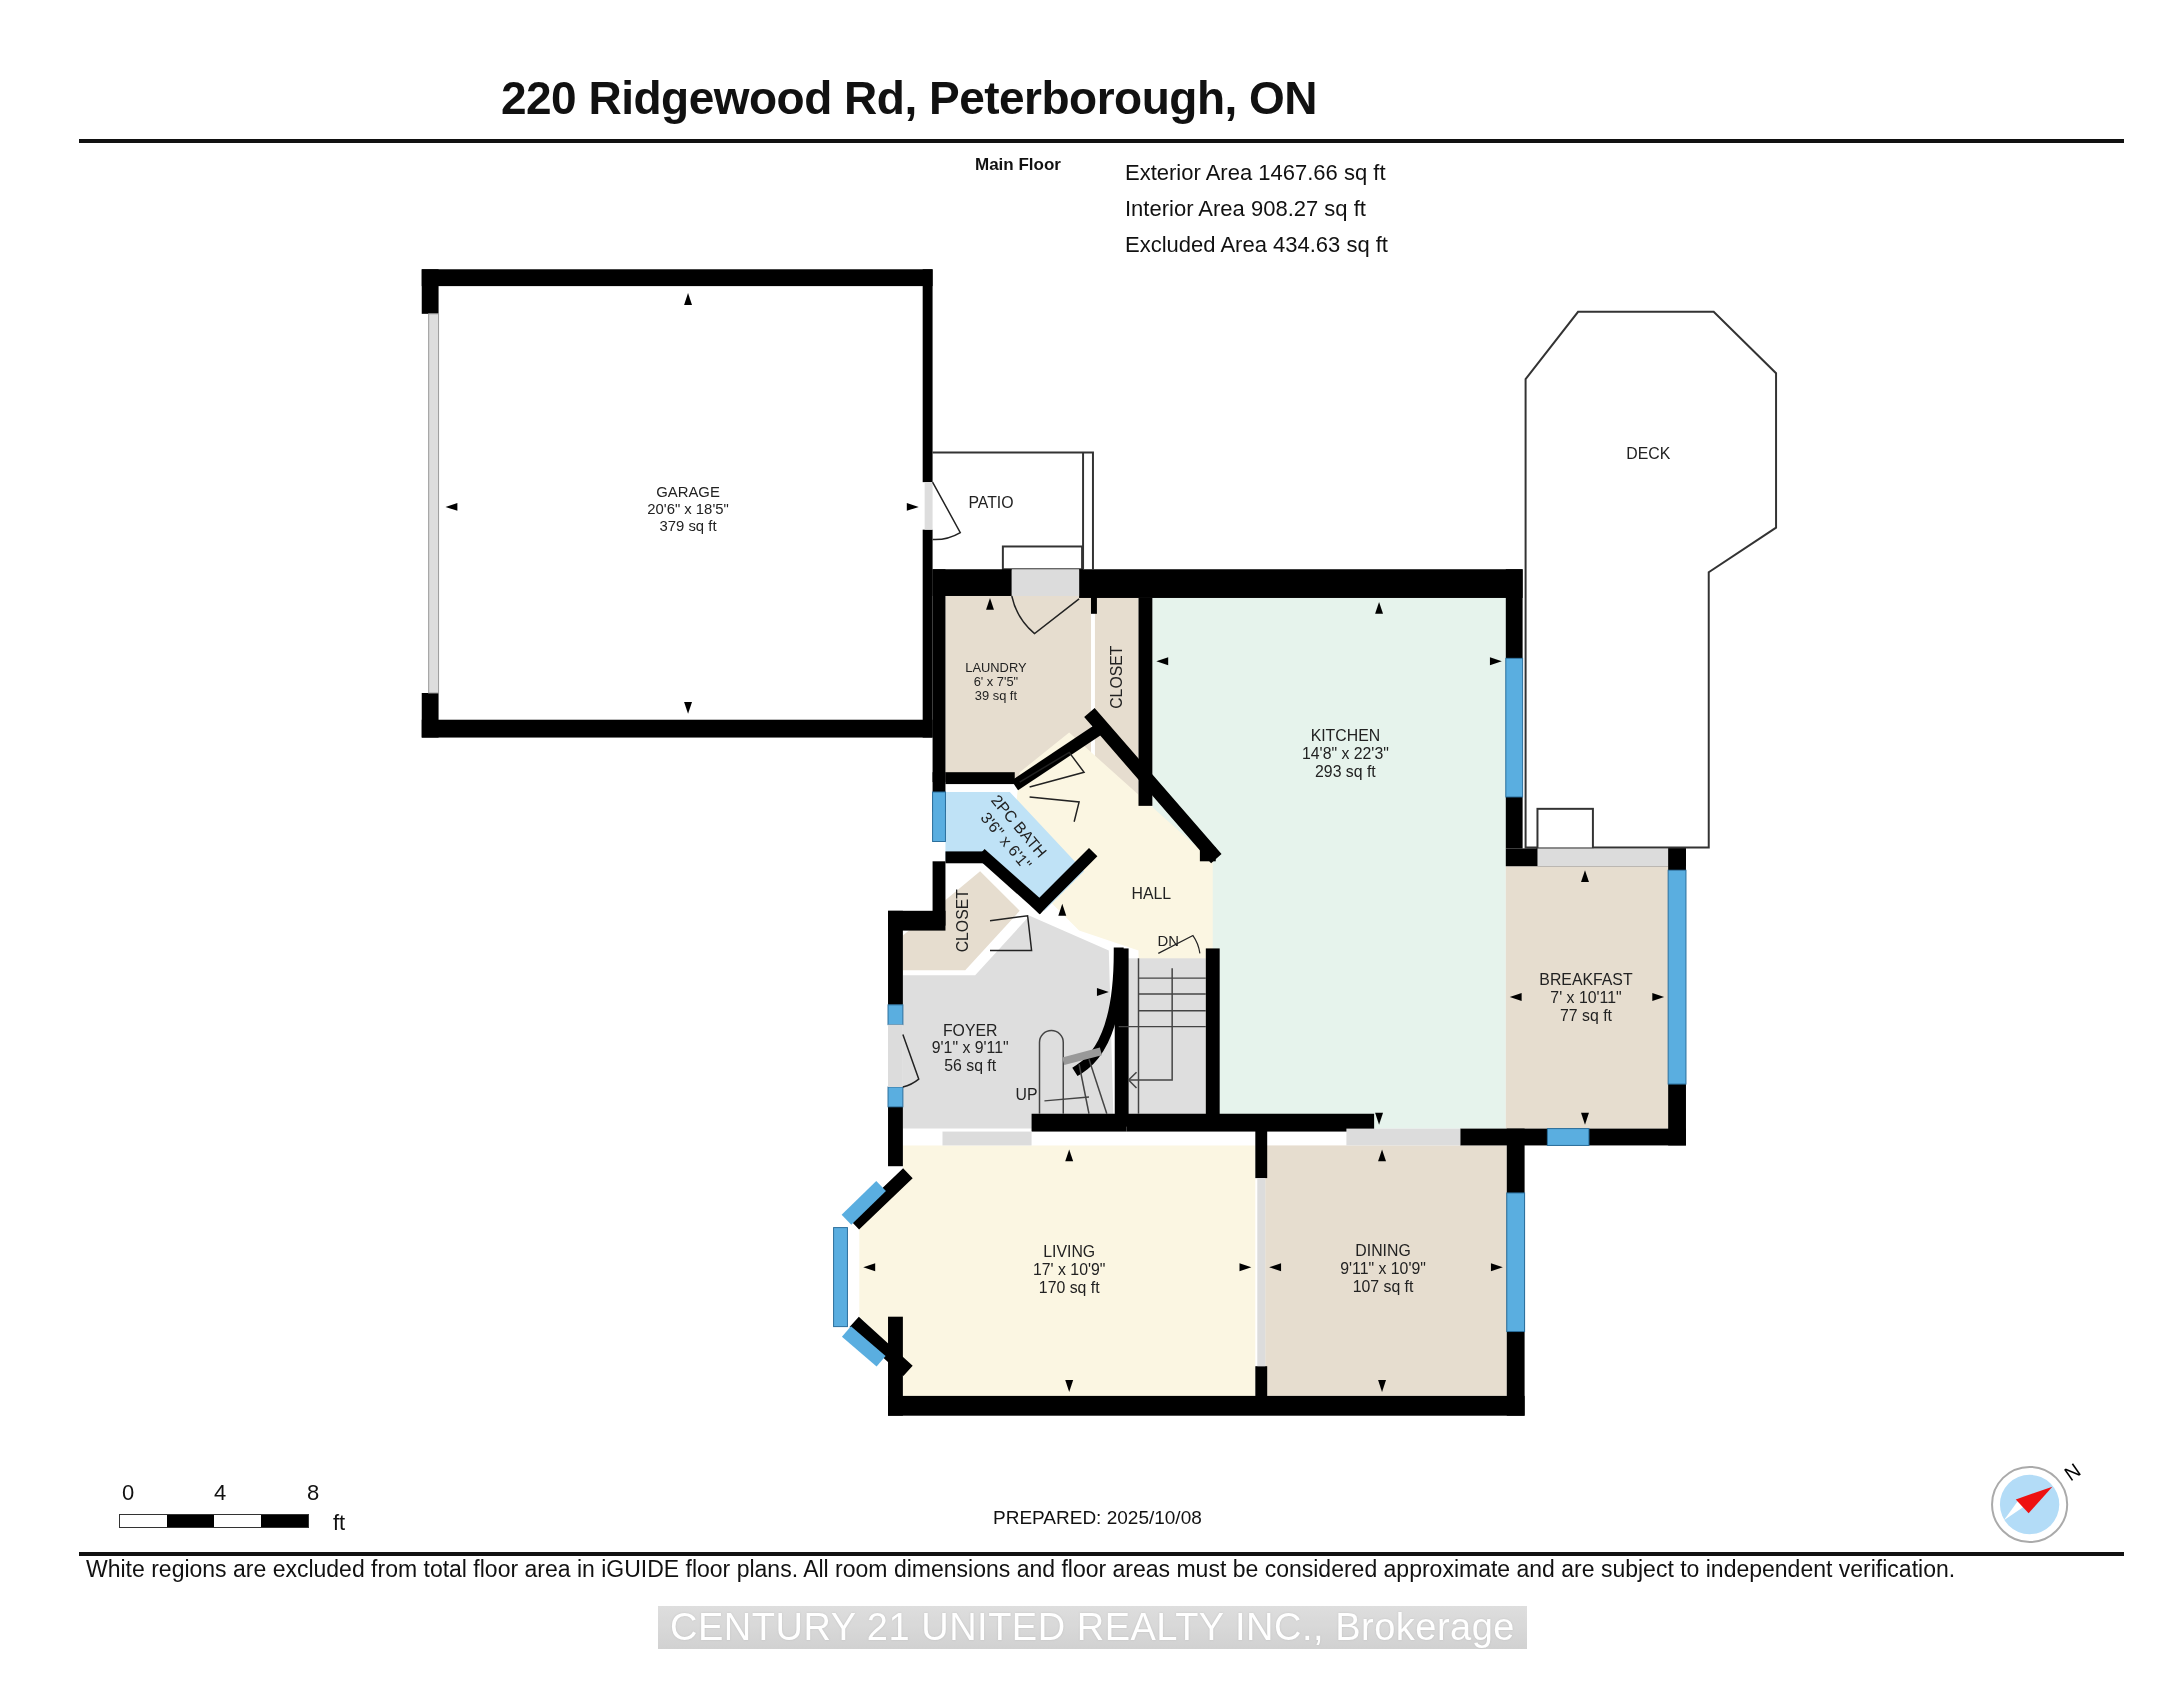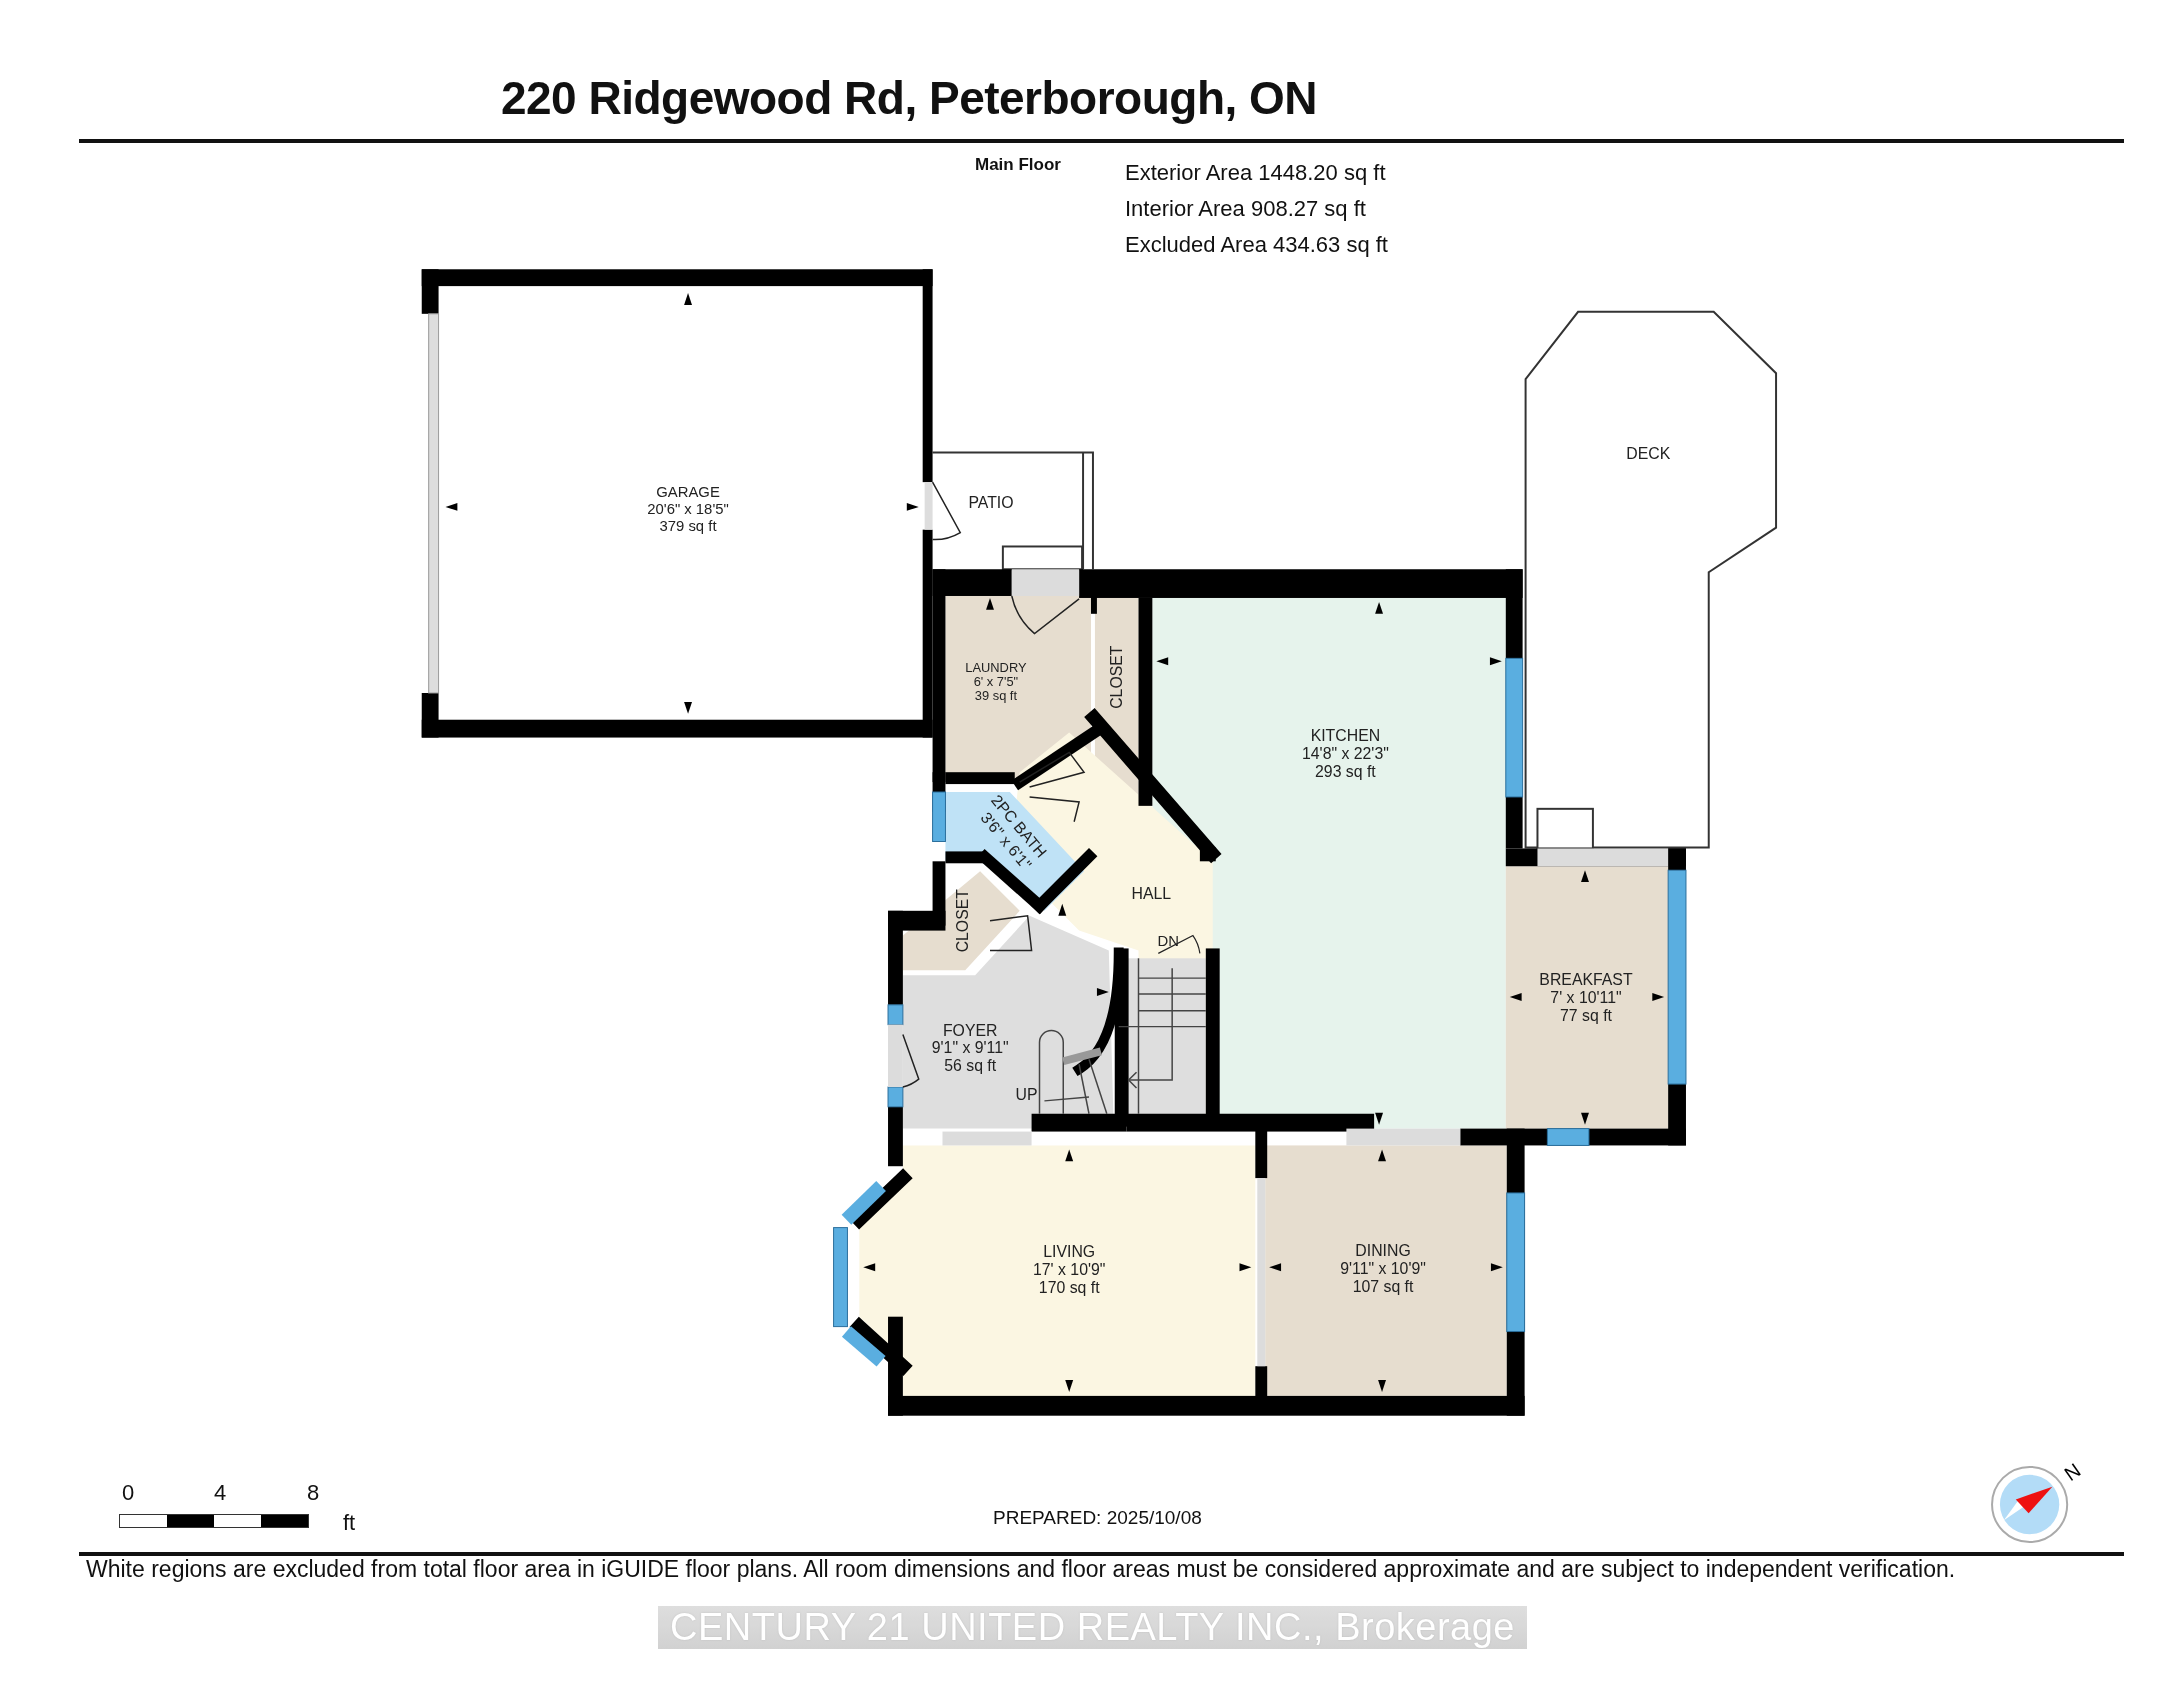--- a/index.html
+++ b/index.html
@@ -11,31 +11,31 @@
   .plan{position:absolute;left:0;top:0;}
   .room-text{font-family:"Liberation Sans",sans-serif;fill:#222;text-anchor:middle;}
   .prepared{position:absolute;left:993px;top:1507px;font-size:19px;}
   .disclaimer{position:absolute;left:86px;top:1508px;font-size:23px;margin-top:48px;}
   .watermark{position:absolute;left:658px;top:1606px;font-size:38px;color:#fff;background:linear-gradient(#ddd,#cfcfcf);padding:0 12px;text-shadow:0 0 2px #bbb;letter-spacing:0.5px;opacity:0.95;}
   .scale{position:absolute;left:119px;top:1480px;}
   .scale-nums{position:relative;height:28px;font-size:22px;}
   .scale-nums span{position:absolute;top:0;}
   .scale-bar{display:flex;border:1px solid #333;width:188px;height:12px;margin-top:6px;}
   .scale-bar div{flex:1;}
-  .scale-unit{position:absolute;left:224px;top:30px;font-size:22px;}
+  .scale-unit{position:absolute;left:214px;top:30px;font-size:22px;}
   .compass{position:absolute;left:1990px;top:1457px;}
 </style>
 </head>
 <body>
 
 <div class="title">220 Ridgewood Rd, Peterborough, ON</div>
 <div class="rule" style="top:139px;"></div>
 <div class="area-label">Main Floor</div>
 <div class="area-lines">
-  <div>Exterior Area 1448.20 sq ft</div>
+  <div>Exterior Area 1467.66 sq ft</div>
   <div>Interior Area 908.27 sq ft</div>
   <div>Excluded Area 434.63 sq ft</div>
 </div>
 
 <svg class="plan" width="2178" height="1683" viewBox="0 0 2200 1700">
   <defs>
     <marker id="ar" viewBox="0 0 10 10" refX="5" refY="5" markerWidth="6" markerHeight="6" orient="auto"></marker>
   </defs>
 
   <polygon points="1541,383 1594,315 1731,315 1794,377 1794,533 1726,578 1726,856 1541,856" fill="#fff" stroke="#333" stroke-width="2"></polygon>

